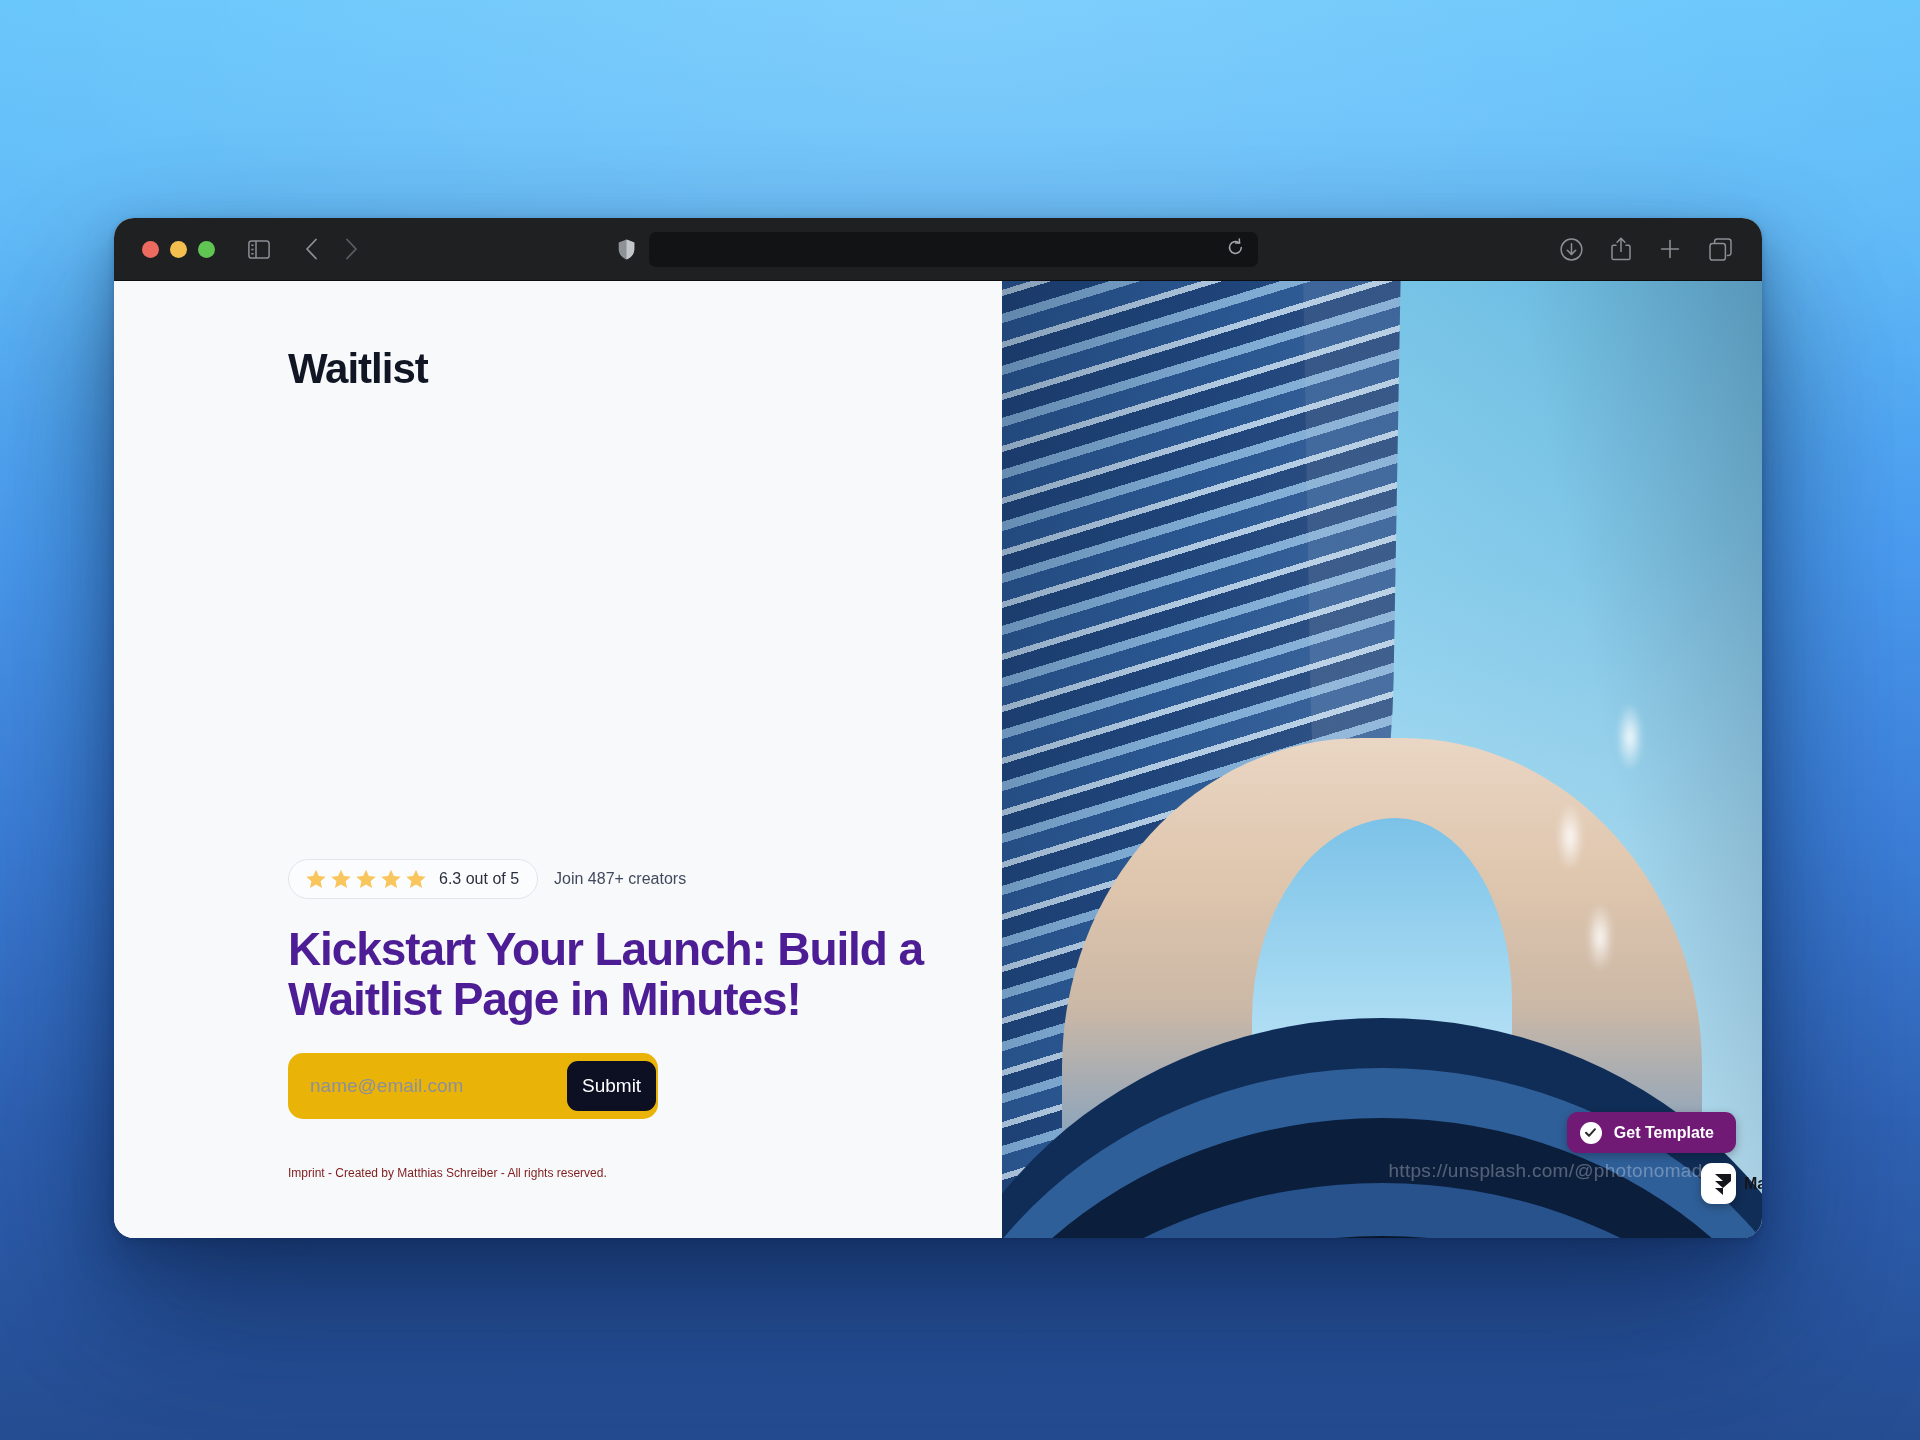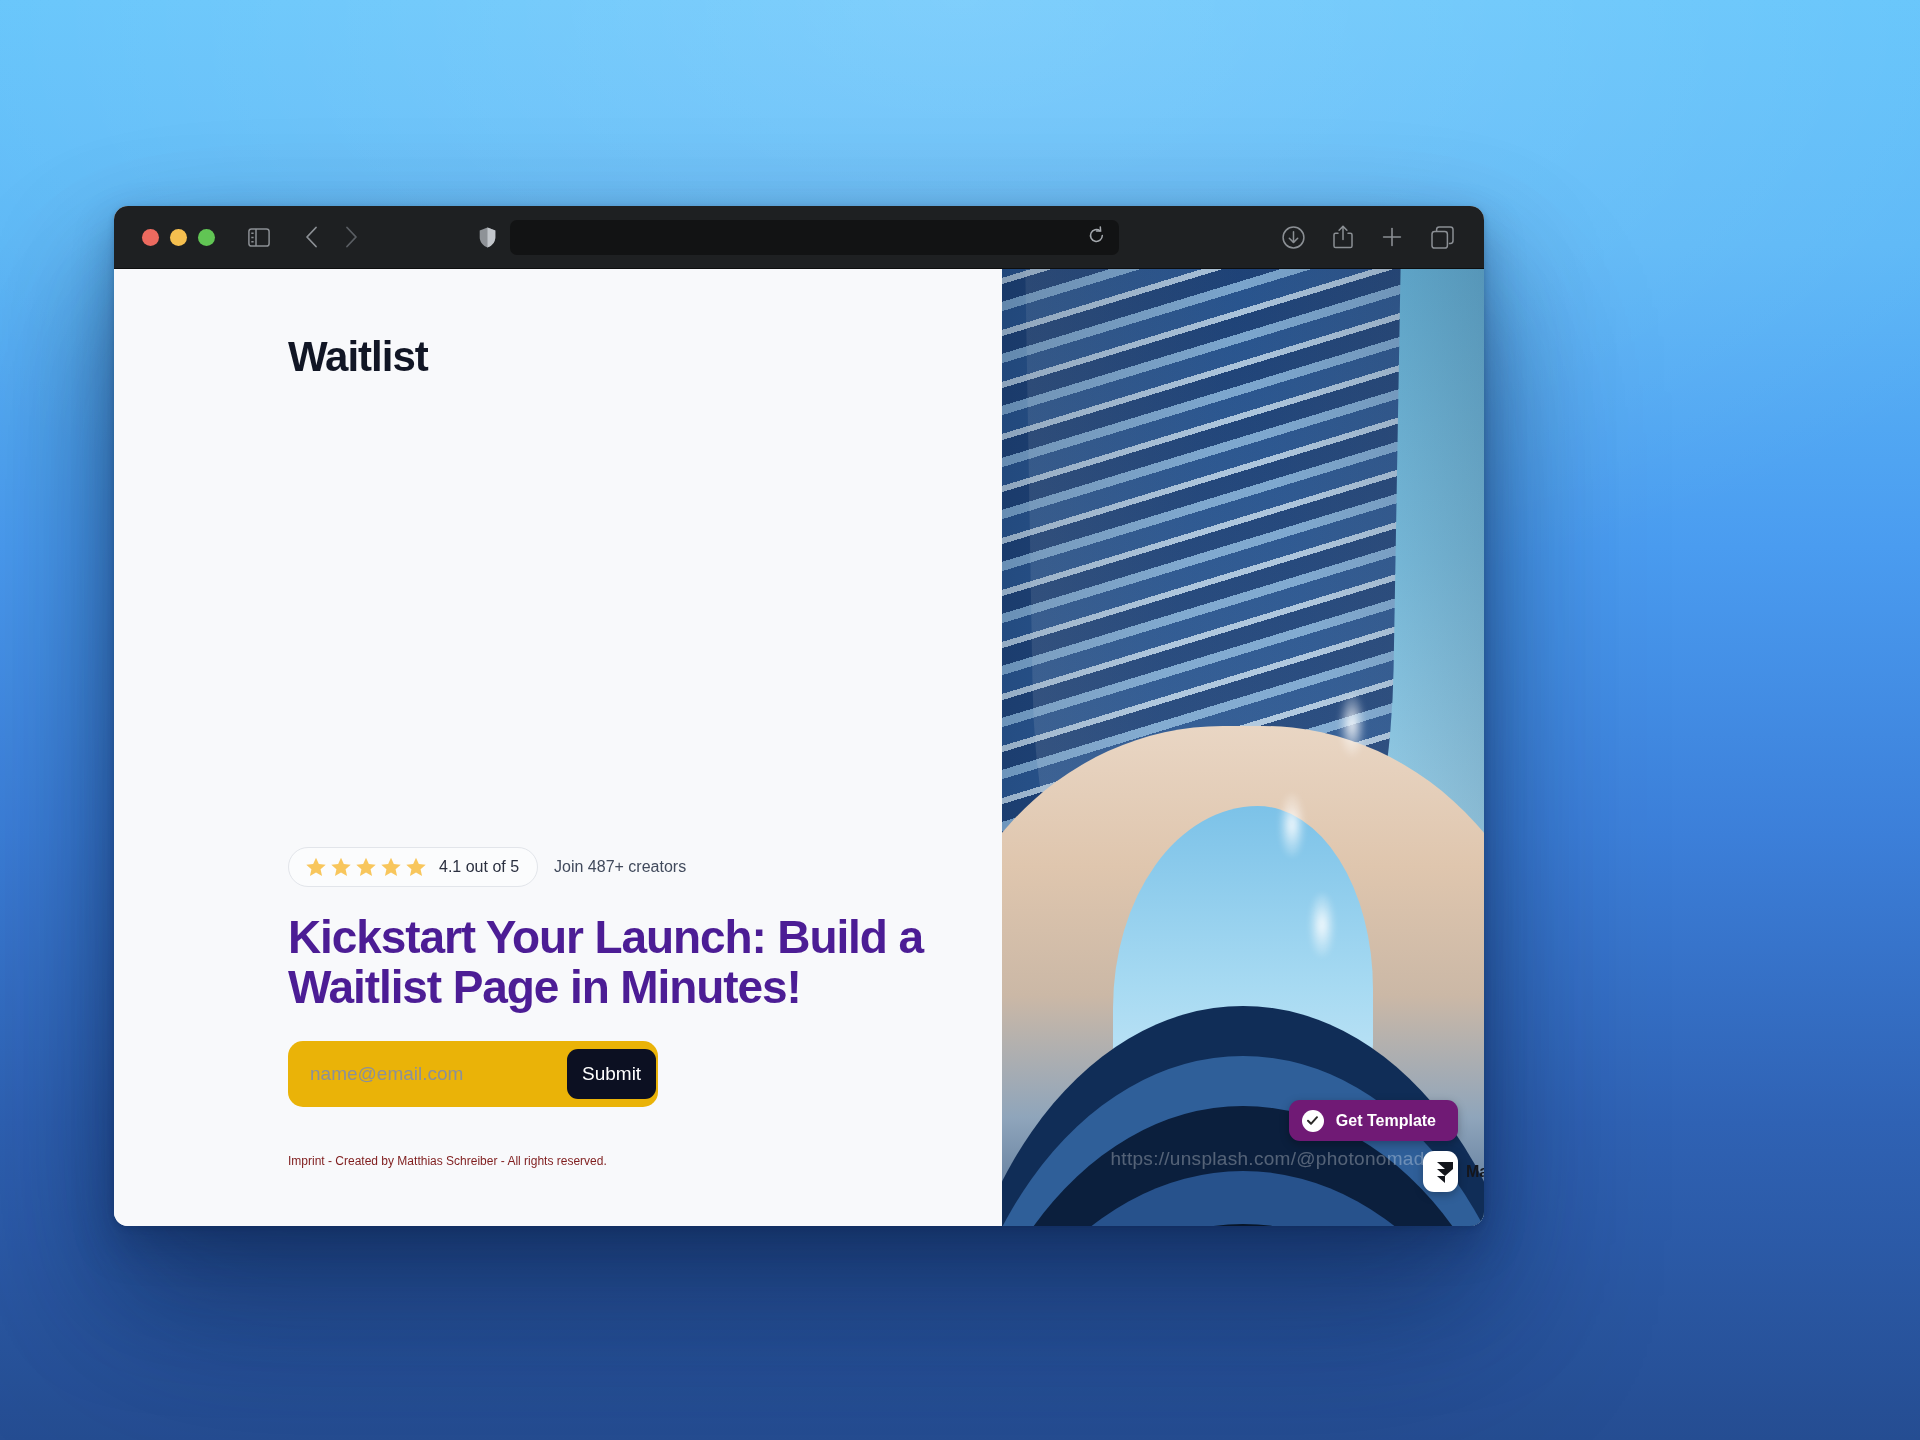--- a/index.html
+++ b/index.html
@@ -10,23 +10,23 @@
   body {
     background:
       radial-gradient(120% 80% at 50% 0%, rgba(255,255,255,0.18) 0%, rgba(255,255,255,0) 55%),
       linear-gradient(180deg, #63c4fb 0%, #5cb8f7 17%, #4a9cf0 38%, #3c7fd9 58%, #2f62b4 78%, #254d92 100%);
     position:relative;
   }
 
   
   .window {
     position:absolute;
-    left:114px; top:206px;
-    width:1370px; height:1020px;
-    border-radius:14px;
+    left:114px; top:218px;
+    width:1648px; height:1020px;
+    border-radius:20px;
     overflow:hidden;
     background:#f8f9fb;
     box-shadow:
       0 2px 6px rgba(10,30,70,0.22),
       0 18px 40px rgba(10,30,70,0.30),
       0 60px 120px rgba(8,25,60,0.38),
       0 100px 180px rgba(8,25,60,0.25);
   }
 
   
@@ -419,21 +419,21 @@
               <svg class="star" viewBox="0 0 24 24">
                   <path fill="#f8c65c" d="M12 1.8l3.1 6.9 7.5.8-5.6 5 1.6 7.4L12 18.1l-6.6 3.8 1.6-7.4-5.6-5 7.5-.8z"></path>
                 </svg>
               <svg class="star" viewBox="0 0 24 24">
                   <path fill="#f8c65c" d="M12 1.8l3.1 6.9 7.5.8-5.6 5 1.6 7.4L12 18.1l-6.6 3.8 1.6-7.4-5.6-5 7.5-.8z"></path>
                 </svg>
               <svg class="star" viewBox="0 0 24 24">
                   <path fill="#f8c65c" d="M12 1.8l3.1 6.9 7.5.8-5.6 5 1.6 7.4L12 18.1l-6.6 3.8 1.6-7.4-5.6-5 7.5-.8z"></path>
                 </svg>
             </span>
-            <span class="rating-text">4.1 out of 5</span>
+            <span class="rating-text">6.3 out of 5</span>
           </div>
           <span class="join-text">Join 487+ creators</span>
         </div>
 
         <h1 class="headline">Kickstart Your Launch: Build a Waitlist Page in Minutes!</h1>
 
 
         <div class="form">
           <input class="email-input" type="email" placeholder="name@email.com" style="">
           <button class="submit-btn">Submit</button>

